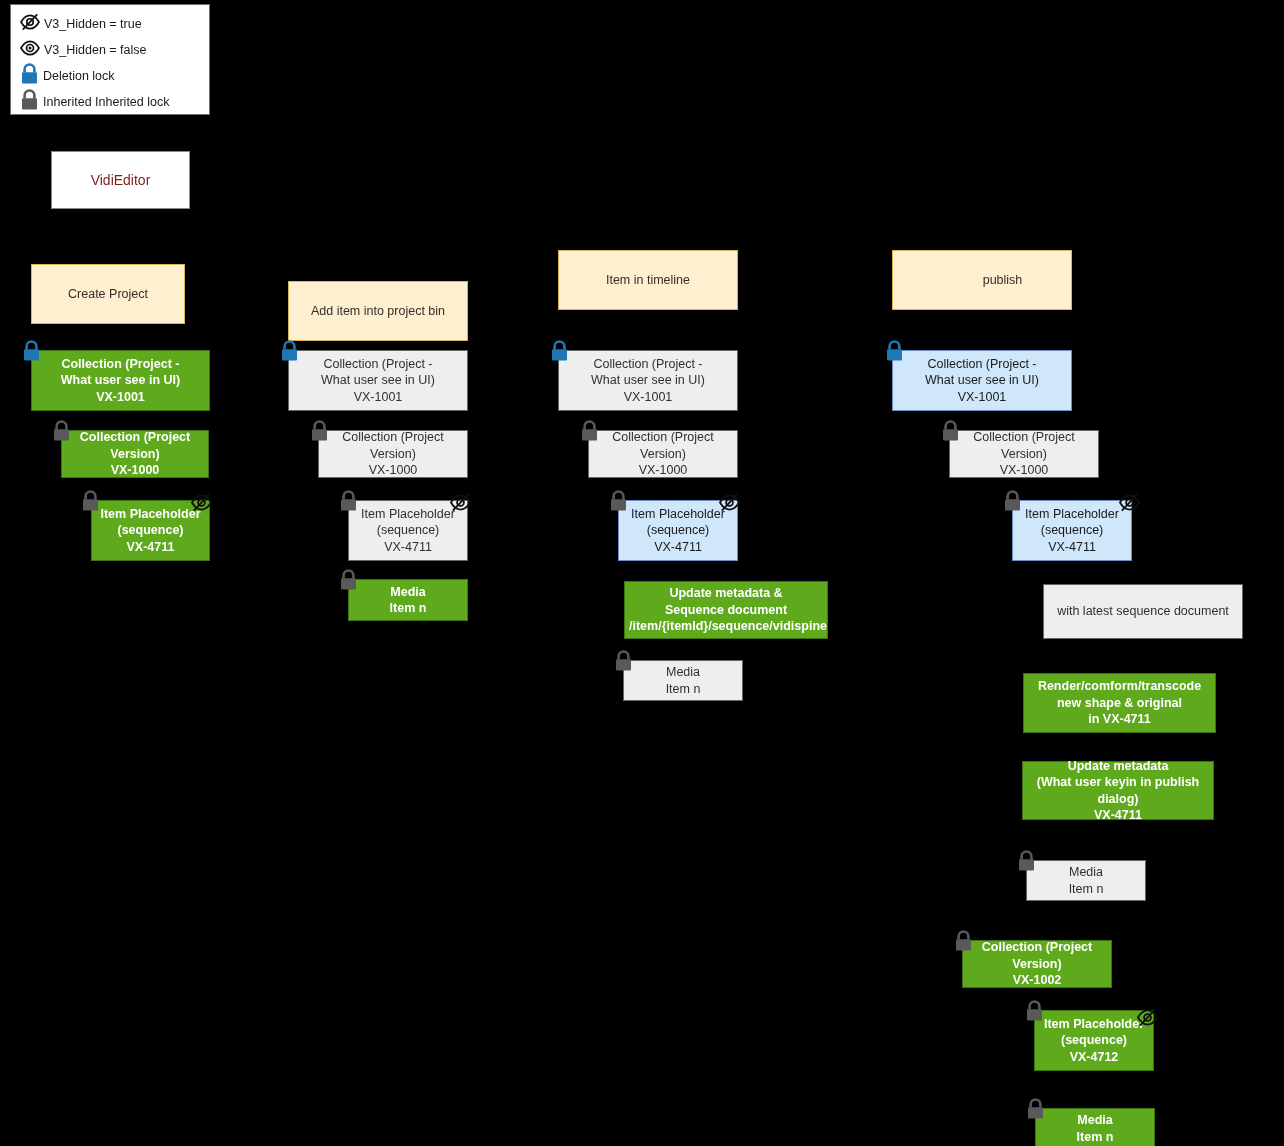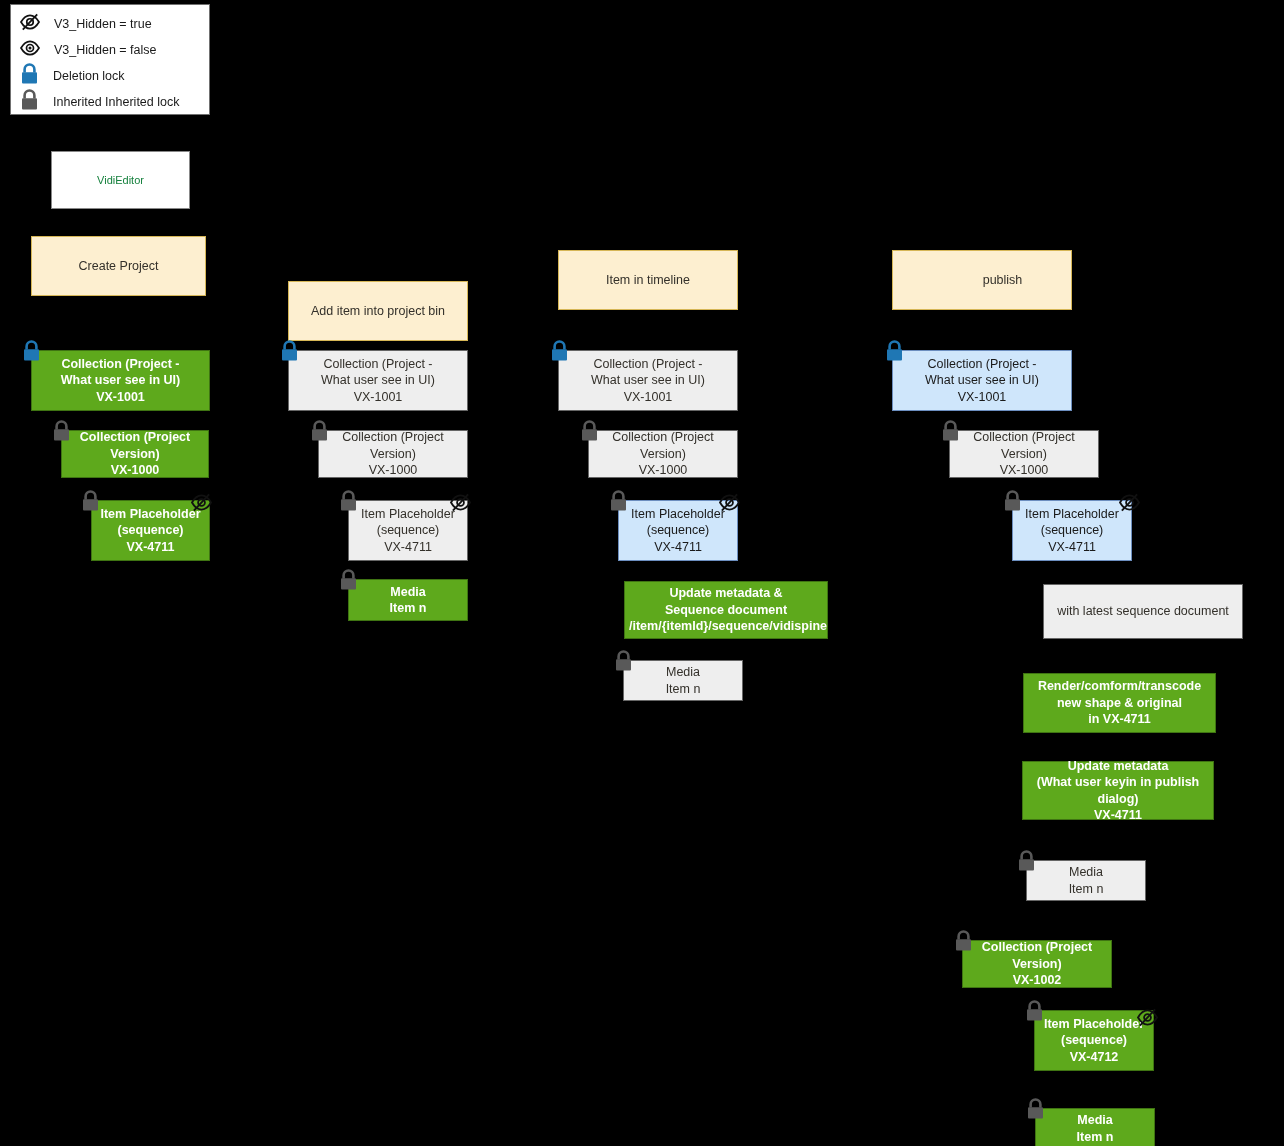--- a/index.html
+++ b/index.html
@@ -13,41 +13,41 @@
 
   
   .legend {
     position: absolute; left: 10px; top: 4px;
     width: 200px; height: 111px;
     background: #ffffff; border: 1px solid #707070;
     padding: 6px 8px;
   }
   .legend-row {
     display: flex; align-items: center;
-    height: 26px; gap: 13px;
+    height: 26px; gap: 3px;
   }
   .legend-label {
     font-size: 12.5px; color: #1a1a1a;
     white-space: nowrap; line-height: 1;
   }
 
   
   .ico { flex: 0 0 auto; display: block; }
 
   
   .node {
     position: absolute;
     display: flex; align-items: center; justify-content: center;
     text-align: center;
     border: 1px solid #666666;
     line-height: 1.32;
   }
   .node .txt { width: 100%; padding: 0 4px; }
 
-  .n-white  { background:#ffffff; color:#15803d; font-size:11px; font-weight:400; border-color:#888888; }
+  .n-white  { background:#ffffff; color:#7f1d1d; font-size:14px; font-weight:400; border-color:#888888; }
   .n-head   { background:#fdefd0; color:#33302a; font-size:12.5px; font-weight:400; border-color:#d6b656; }
   .n-green  { background:#5EA91C; color:#ffffff; font-size:12.5px; font-weight:bold; border-color:#3f7412; }
   .n-gray   { background:#eeeeee; color:#33302a; font-size:12.5px; font-weight:400; border-color:#666666; }
   .n-blue   { background:#cfe6fb; color:#1a1a1a; font-size:12.5px; font-weight:400; border-color:#6c8ebf; }
 
   
   .lockbadge { position: absolute; z-index: 6; }
 
   
   .eyebadge { position: absolute; z-index: 6; }
@@ -99,21 +99,21 @@
         </svg>
       </span>
       <span class="legend-label">Inherited Inherited lock</span>
     </div>
   </div>
 
   <div class="node n-white" style="left:51px; top:151px; width:139px; height:58px;">
     <span class="txt">VidiEditor</span>
   </div>
 
-  <div class="node n-head" style="left:31px; top:236px; width:175px; height:60px;">
+  <div class="node n-head" style="left:31px; top:264px; width:154px; height:60px;">
     <span class="txt">Create Project</span>
   </div>
   <div class="node n-head" style="left:288px; top:250px; width:180px; height:60px;margin-top:31px;">
     <span class="txt">Add item into project bin</span>
   </div>
   <div class="node n-head" style="left:558px; top:250px; width:180px; height:60px;">
     <span class="txt">Item in timeline</span>
   </div>
   <div class="node n-head" style="left:892px; top:250px; width:180px; height:60px;padding-left:41px;">
     <span class="txt">publish</span>

